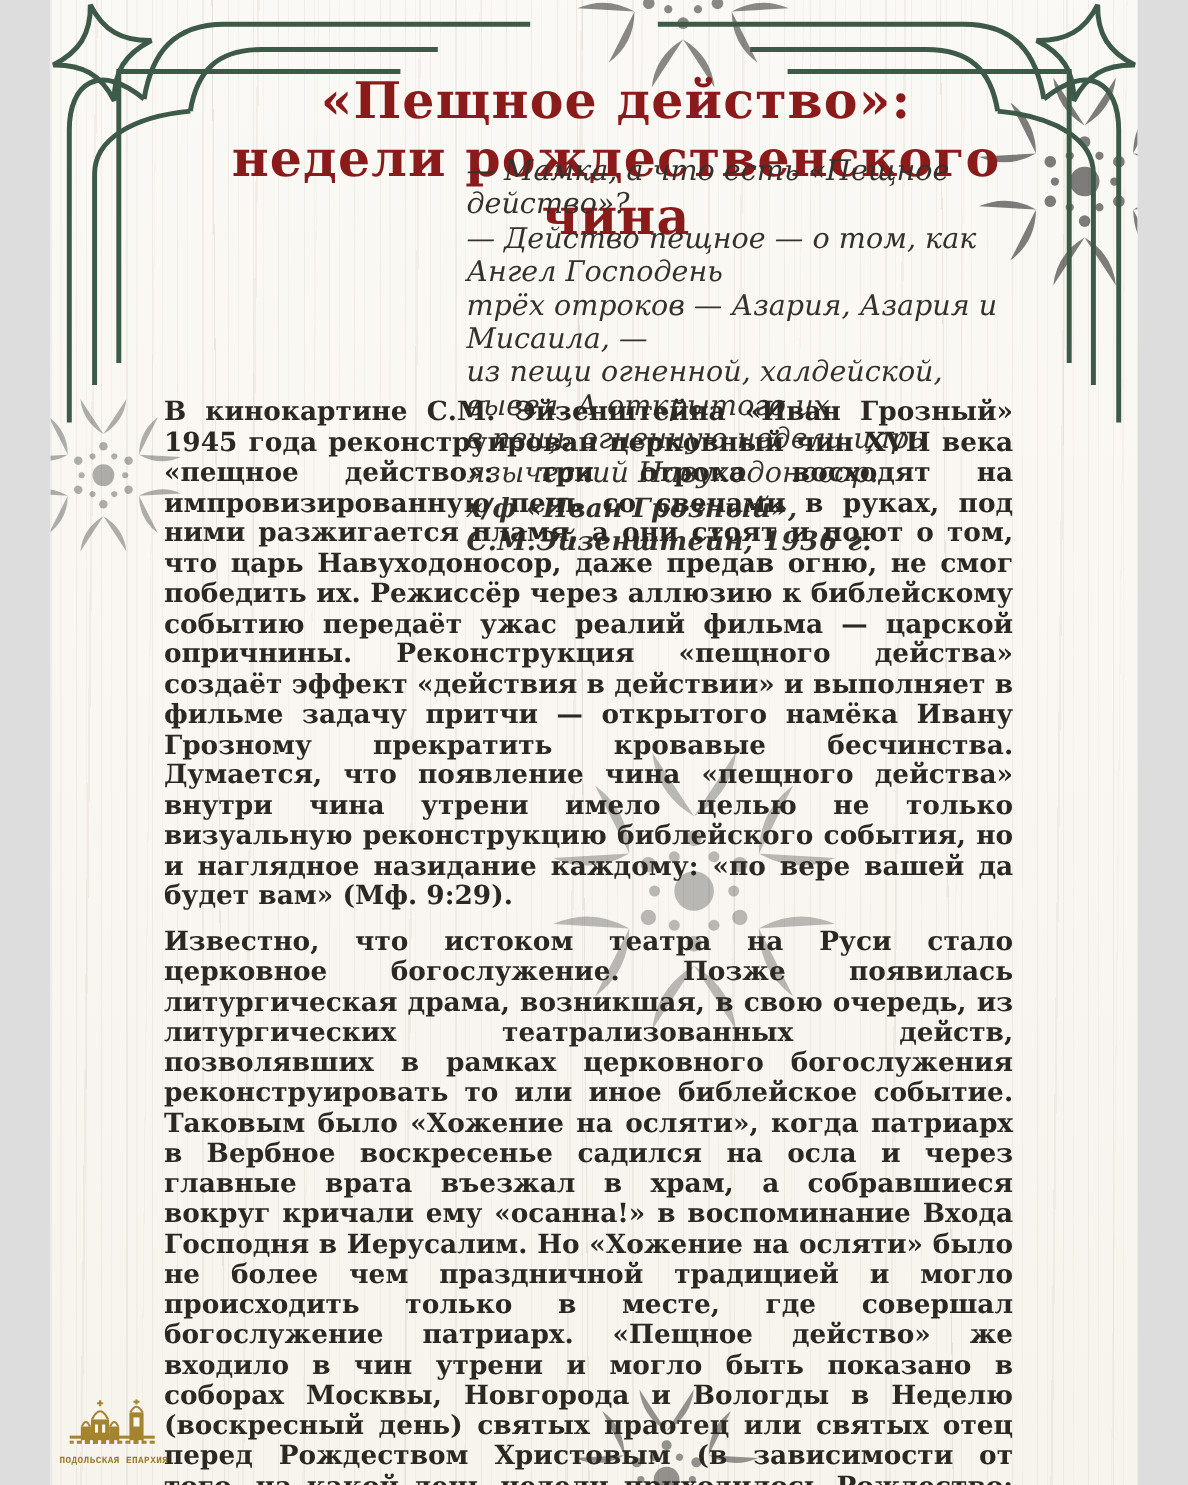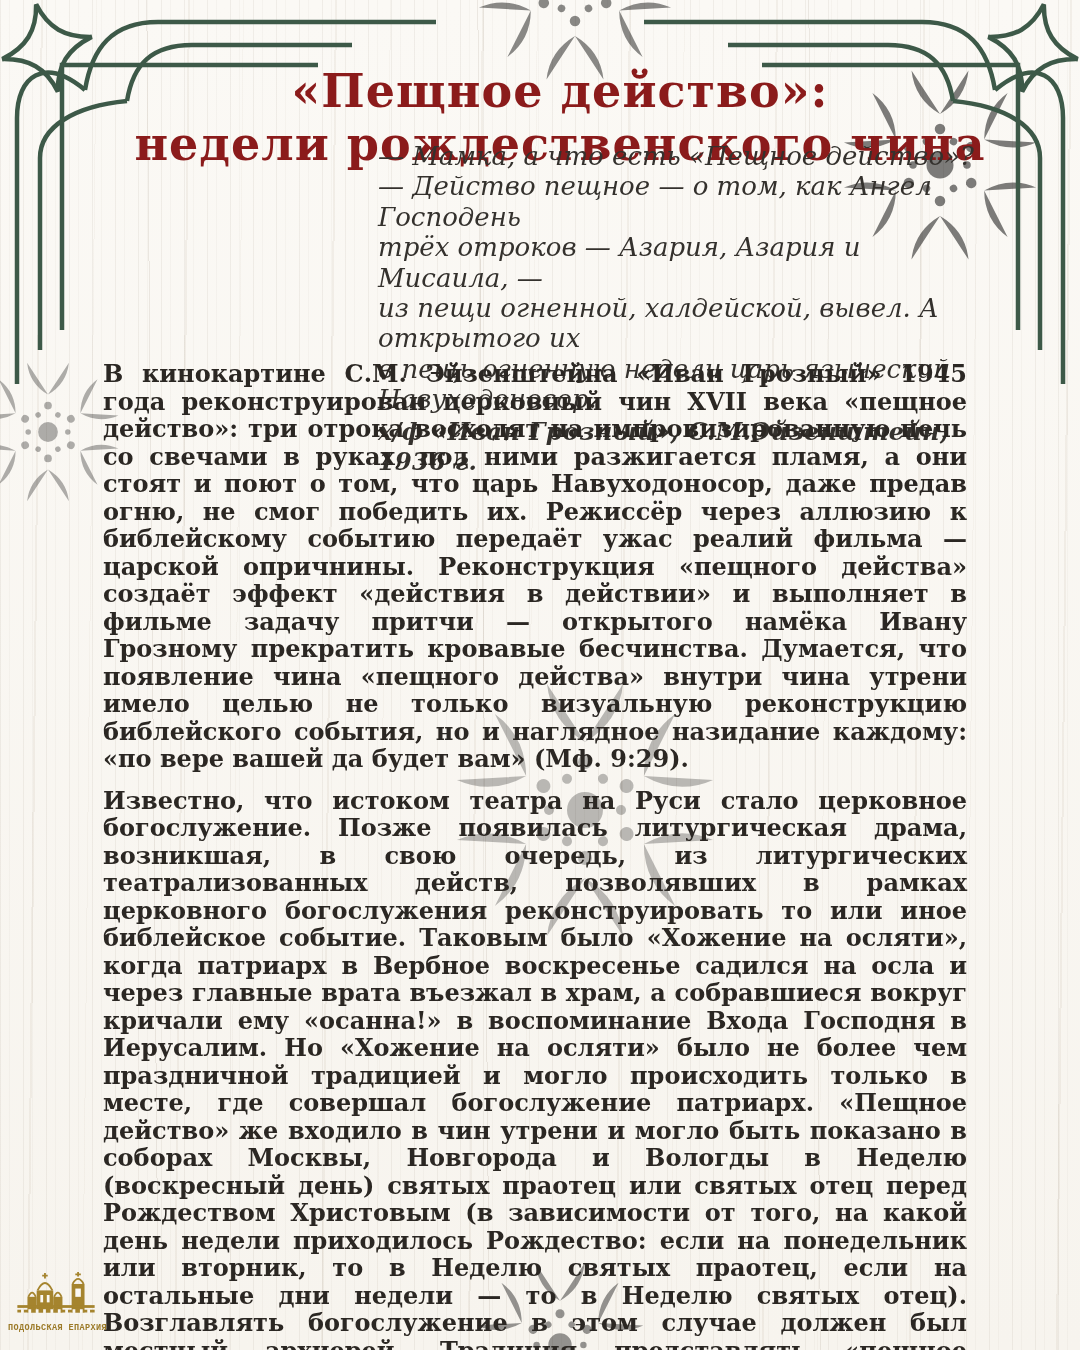--- a/index.html
+++ b/index.html
@@ -6,21 +6,21 @@
     --red:#8b1b1b;
     --ink:#2b2723;
     --green:#3d5948;
     --gold:#c7a269;
     --logo-gold:#a5842e;
   }
   html,body{margin:0;padding:0;}
   body{background:#ddd;}
   .page{
     position:relative;
-    width:1080px;height:1350px;
+    width:988px;height:1350px;
     margin:0 auto;
     overflow:hidden;
     background-color:#faf8f4;
     background-image:
       repeating-linear-gradient(90deg,
         rgba(139,125,107,0.10) 0 1px, transparent 1px 9px,
         rgba(139,125,107,0.05) 9px 10px, transparent 10px 23px),
       repeating-linear-gradient(90.6deg,
         transparent 0 41px, rgba(160,140,115,0.10) 41px 43px,
         transparent 43px 96px, rgba(160,140,115,0.06) 96px 97px, transparent 97px 147px),

